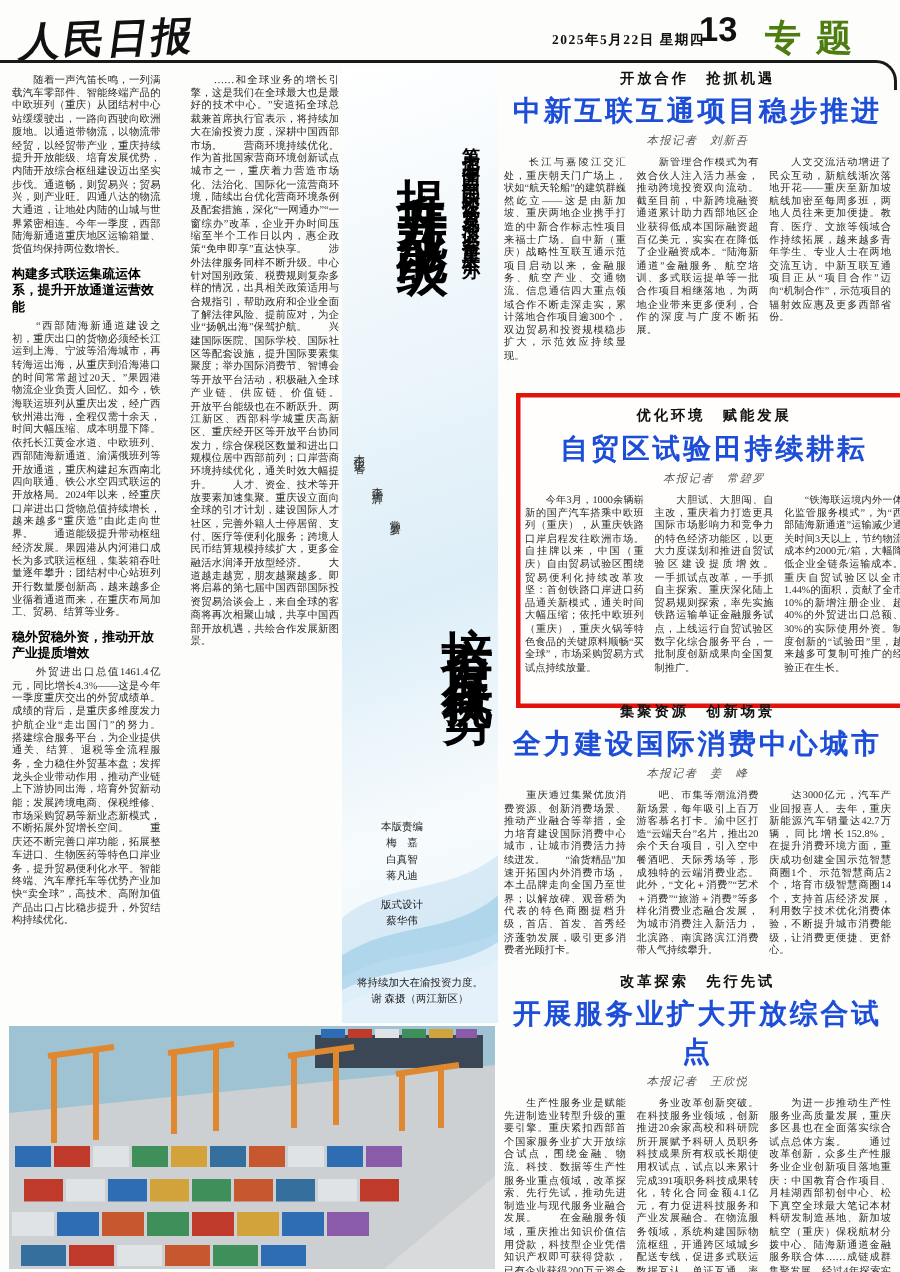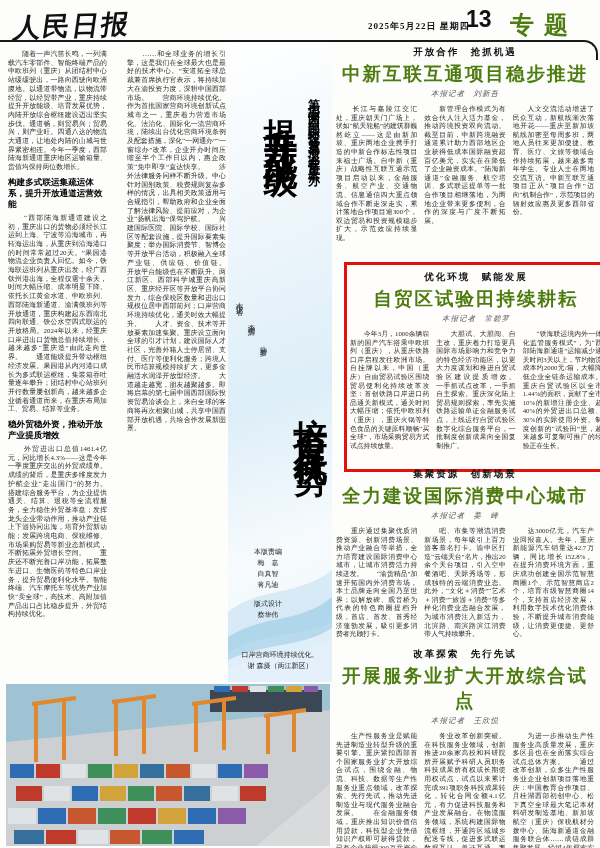--- a/index.html
+++ b/index.html
@@ -39,21 +39,21 @@
         text-align:center;color:#222;font-family:"Liberation Sans","DejaVu Sans",sans-serif;}
   .credits .gap{height:8px;}
   .photo-caption{position:absolute;left:230px;top:650px;width:100px;font-size:7px;line-height:11px;
         color:#222;text-align:center;}
   
   .photo{position:absolute;left:6px;top:684px;width:324px;height:162px;}
   
   .article{position:absolute;left:336px;width:258px;}
   .kicker{text-align:center;font-size:9.5px;font-weight:bold;letter-spacing:2px;color:#111;
         font-family:"Liberation Sans","DejaVu Sans",sans-serif;}
-  .headline{text-align:center;font-size:18.5px;font-weight:bold;letter-spacing:2px;color:#4d7c0f;
+  .headline{text-align:center;font-size:18.5px;font-weight:bold;letter-spacing:2px;color:#1d4ed8;
         margin-top:2px;font-family:"Liberation Serif","DejaVu Serif",serif;}
   .byline{text-align:center;font-size:7.5px;color:#555;letter-spacing:1px;margin-top:3px;font-style:italic;}
   .art-cols{display:flex;gap:7px;margin-top:6px;}
   .art-col{flex:1;overflow:hidden;font-size:6.8px;line-height:8.6px;text-align:justify;color:#2a2a2a;}
   .a1 .art-cols .art-col{height:152px;}
   .a2 .art-cols .art-col{height:132px;}
   .a3 .art-cols .art-col{height:118px;}
   .a4 .art-cols .art-col{height:146px;}
   .art-connectivity{top:46px;height:212px;}
   .highlight-box{position:absolute;left:344px;top:262px;width:252px;height:196px;
@@ -104,21 +104,21 @@
     <div>本版责编</div>
     <div>梅　嘉</div>
     <div>白真智</div>
     <div>蒋凡迪</div>
     <div class="gap"></div>
     <div>版式设计</div>
     <div>蔡华伟</div>
   </div>
 
   <div class="photo-caption">
-    <div>口岸营商环境持续优化。</div>
+    <div>将持续加大在渝投资力度。</div>
     <div>谢 森摄（两江新区）</div>
   </div>
 
   <svg class="photo" viewBox="0 0 324 162" preserveAspectRatio="none">
     <rect x="0" y="0" width="324" height="162" fill="#9fc3d2"></rect>
     <polygon points="0,58 324,26 324,162 0,162" fill="#cdd0d2"></polygon>
     <g>
       <rect x="204" y="6" width="112" height="22" fill="#3b4754"></rect>
       <rect x="208" y="2" width="16" height="6" fill="#2e6db4"></rect>
         <rect x="226" y="2" width="16" height="6" fill="#bf3a2b"></rect>

